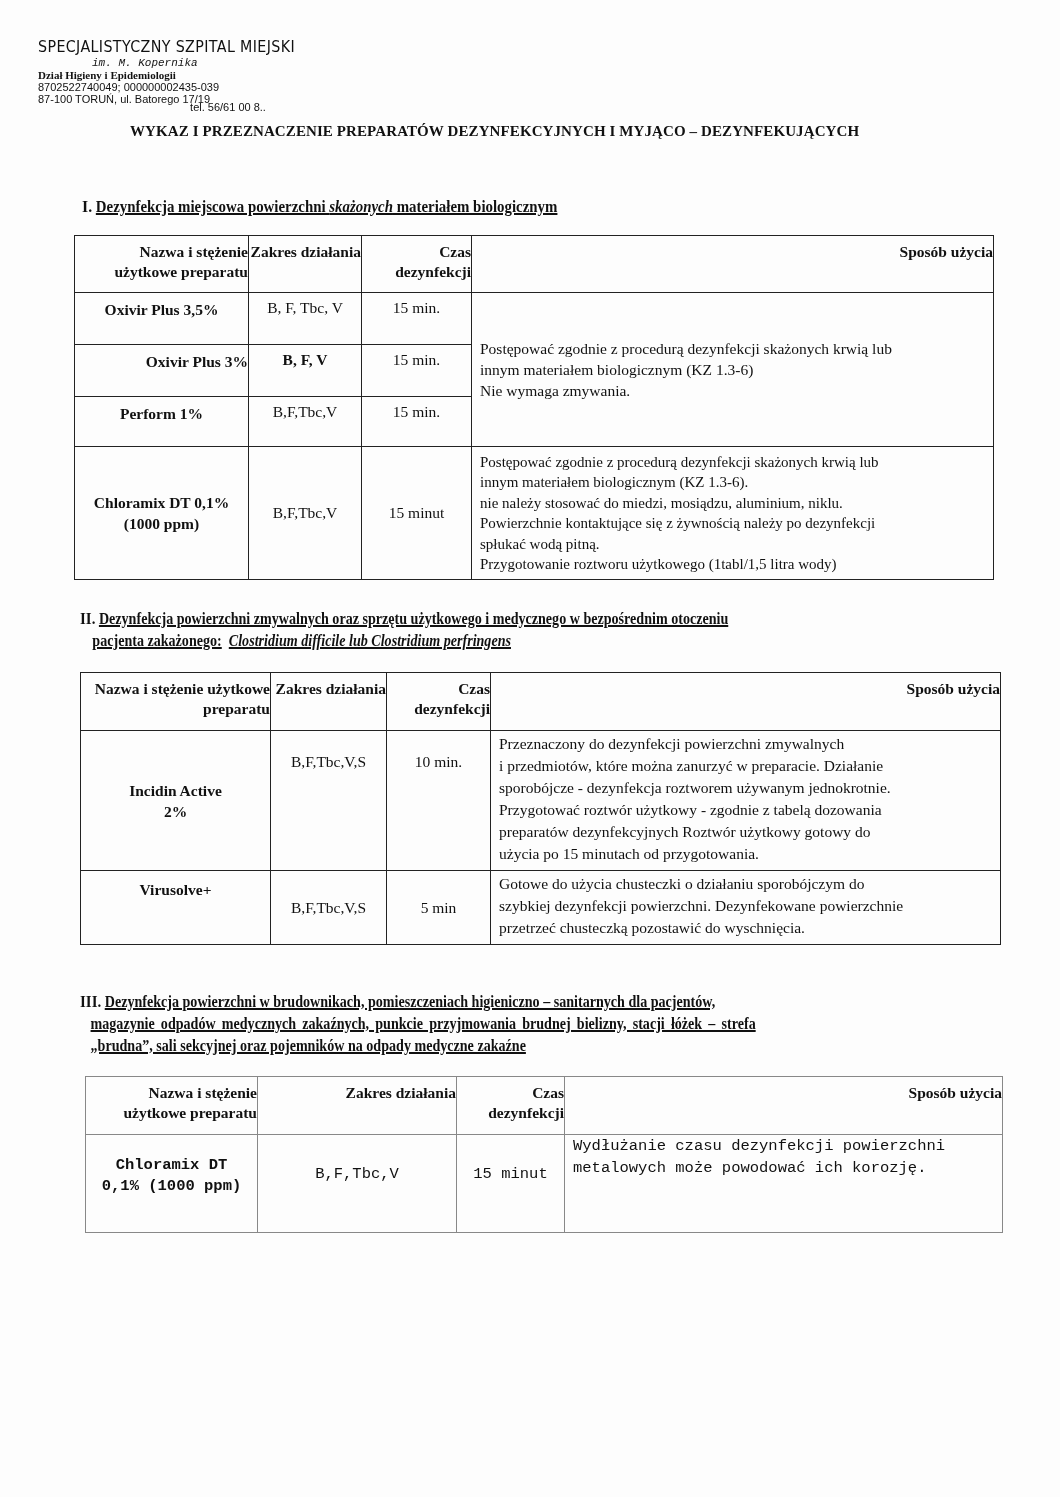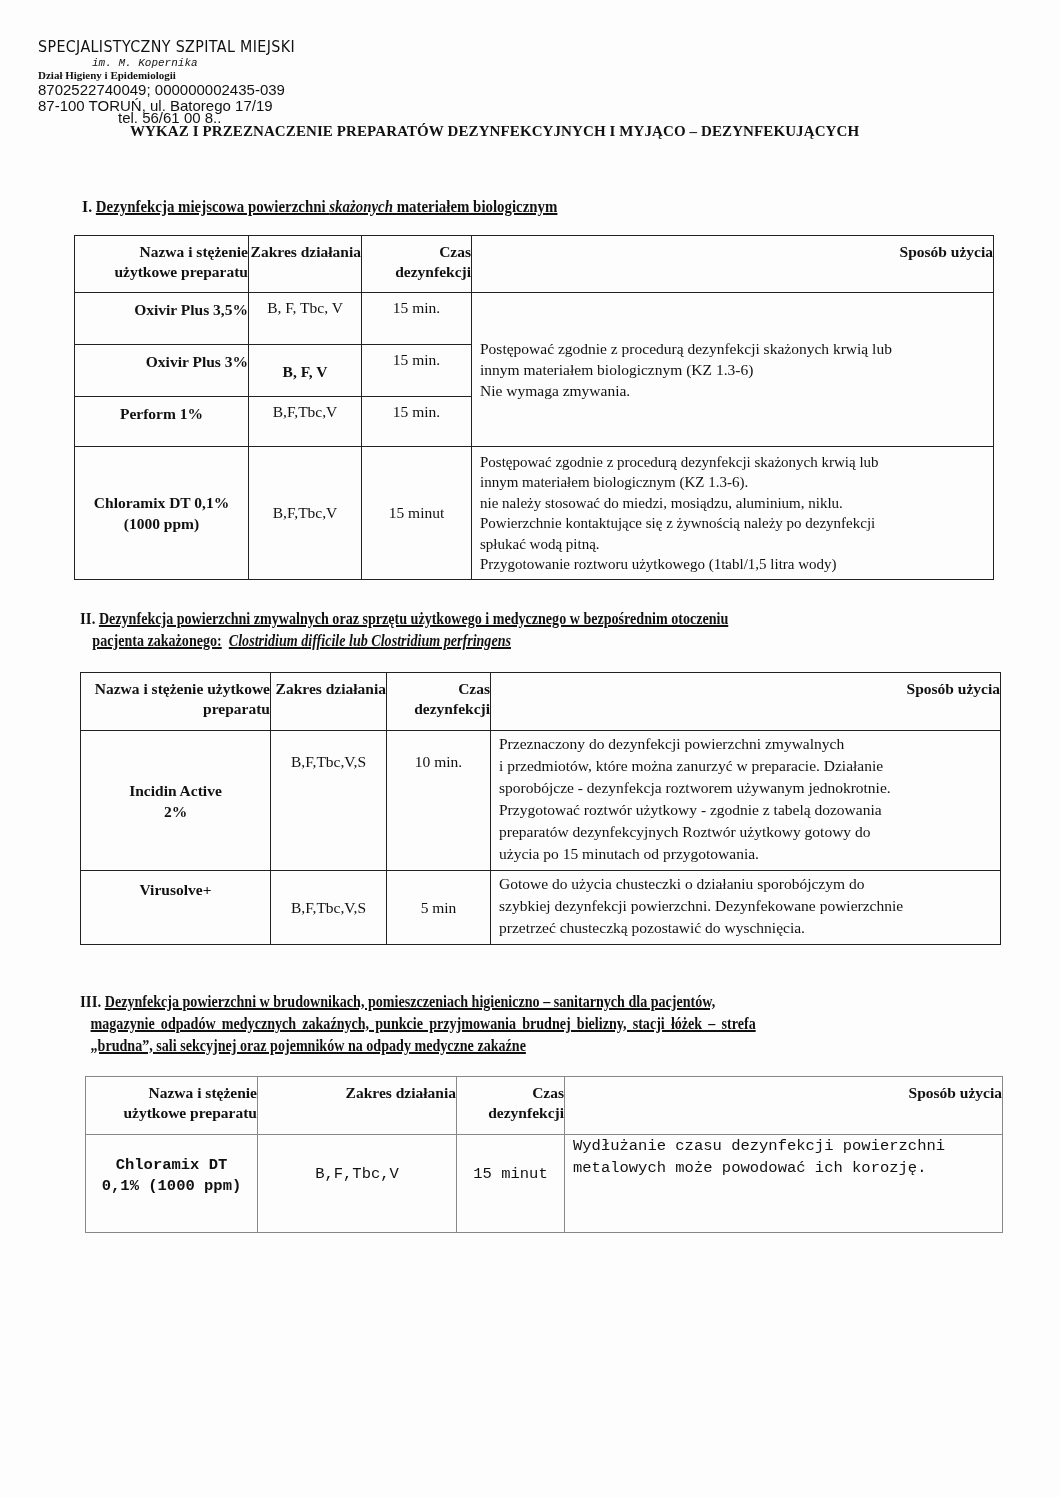--- a/index.html
+++ b/index.html
@@ -5,22 +5,22 @@
     html, body { margin: 0; padding: 0; }
     body {
       width: 1060px; height: 1497px; position: relative; overflow: hidden;
       background: #fdfdfd; color: #111;
       font-family: "Liberation Serif", serif;
     }
     .stamp { position: absolute; left: 38px; top: 40px; width: 300px; line-height: 1; }
     .stamp .l1 { font-family: "DejaVu Sans", sans-serif; font-size: 15.5px; letter-spacing: 0.4px; transform: scaleX(0.92); transform-origin: left; white-space: nowrap; }
     .stamp .l2 { font-family: "Liberation Mono", monospace; font-style: italic; font-size: 11px; margin-left: 54px; margin-top: 2px; }
     .stamp .l3 { font-family: "Liberation Serif", serif; font-weight: bold; font-size: 11px; margin-left: 0px; margin-top: 1px; white-space: nowrap; }
-    .stamp .l4, .stamp .l5, .stamp .l6 { font-family: "Liberation Sans", sans-serif; font-size: 15px; white-space: nowrap; margin-top: 1px; }
-    .stamp .l6 { margin-left: 80px; margin-top: -3px; }
+    .stamp .l4, .stamp .l5, .stamp .l6 { font-family: "Liberation Sans", sans-serif; font-size: 11px; white-space: nowrap; margin-top: 1px; }
+    .stamp .l6 { margin-left: 80px; margin-top: -3px; text-align: center; }
 
     .doc-title {
       position: absolute; left: 100px; top: 121px; width: 900px; 
       font-weight: bold; font-size: 15px; line-height: 20px; letter-spacing: 0.1px;
     }
     .doc-title .t1 { padding-left: 30px; }
 
     .section-heading {
       position: absolute; font-weight: bold; font-size: 16px; line-height: 22px;
       font-family: "Liberation Serif", serif; transform-origin: left; transform: scaleX(0.93);
@@ -71,32 +71,32 @@
       <col>
     </colgroup>
   <tbody>
       <tr style="height:57px;">
     <th>Nazwa  i stężenie użytkowe preparatu</th>
     <th>Zakres działania</th>
     <th>Czas dezynfekcji</th>
     <th>Sposób użycia</th>
   </tr>
   <tr style="height:52px;">
-    <td class="name top" style="padding-top:6px;text-align:right;">Oxivir Plus 3,5%</td>
+    <td class="name top" style="padding-top:6px;">Oxivir Plus 3,5%</td>
     <td class="c top" style="padding-top:6px;">B, F, Tbc, V</td>
     <td class="c top" style="padding-top:6px;">15 min.</td>
     <td class="usage" rowspan="3">
       <div>Postępować zgodnie z procedurą dezynfekcji skażonych krwią lub</div>
       <div>innym materiałem biologicznym (KZ 1.3-6)</div>
       <div>Nie wymaga zmywania.</div>
     </td>
   </tr>
   <tr style="height:52px;">
     <td class="name top" style="padding-top:6px;text-align:right;">Oxivir Plus 3%</td>
-    <td class="c top b" style="padding-top:18px;">B, F, V</td>
+    <td class="c top b" style="padding-top:6px;">B, F, V</td>
     <td class="c top" style="padding-top:6px;">15 min.</td>
   </tr>
   <tr style="height:50px;">
     <td class="name top" style="padding-top:6px;">Perform 1%</td>
     <td class="c top" style="padding-top:6px;">B,F,Tbc,V</td>
     <td class="c top" style="padding-top:6px;">15 min.</td>
   </tr>
   <tr style="height:133px;">
     <td class="name">Chloramix DT 0,1% (1000 ppm)</td>
     <td class="c">B,F,Tbc,V</td>

